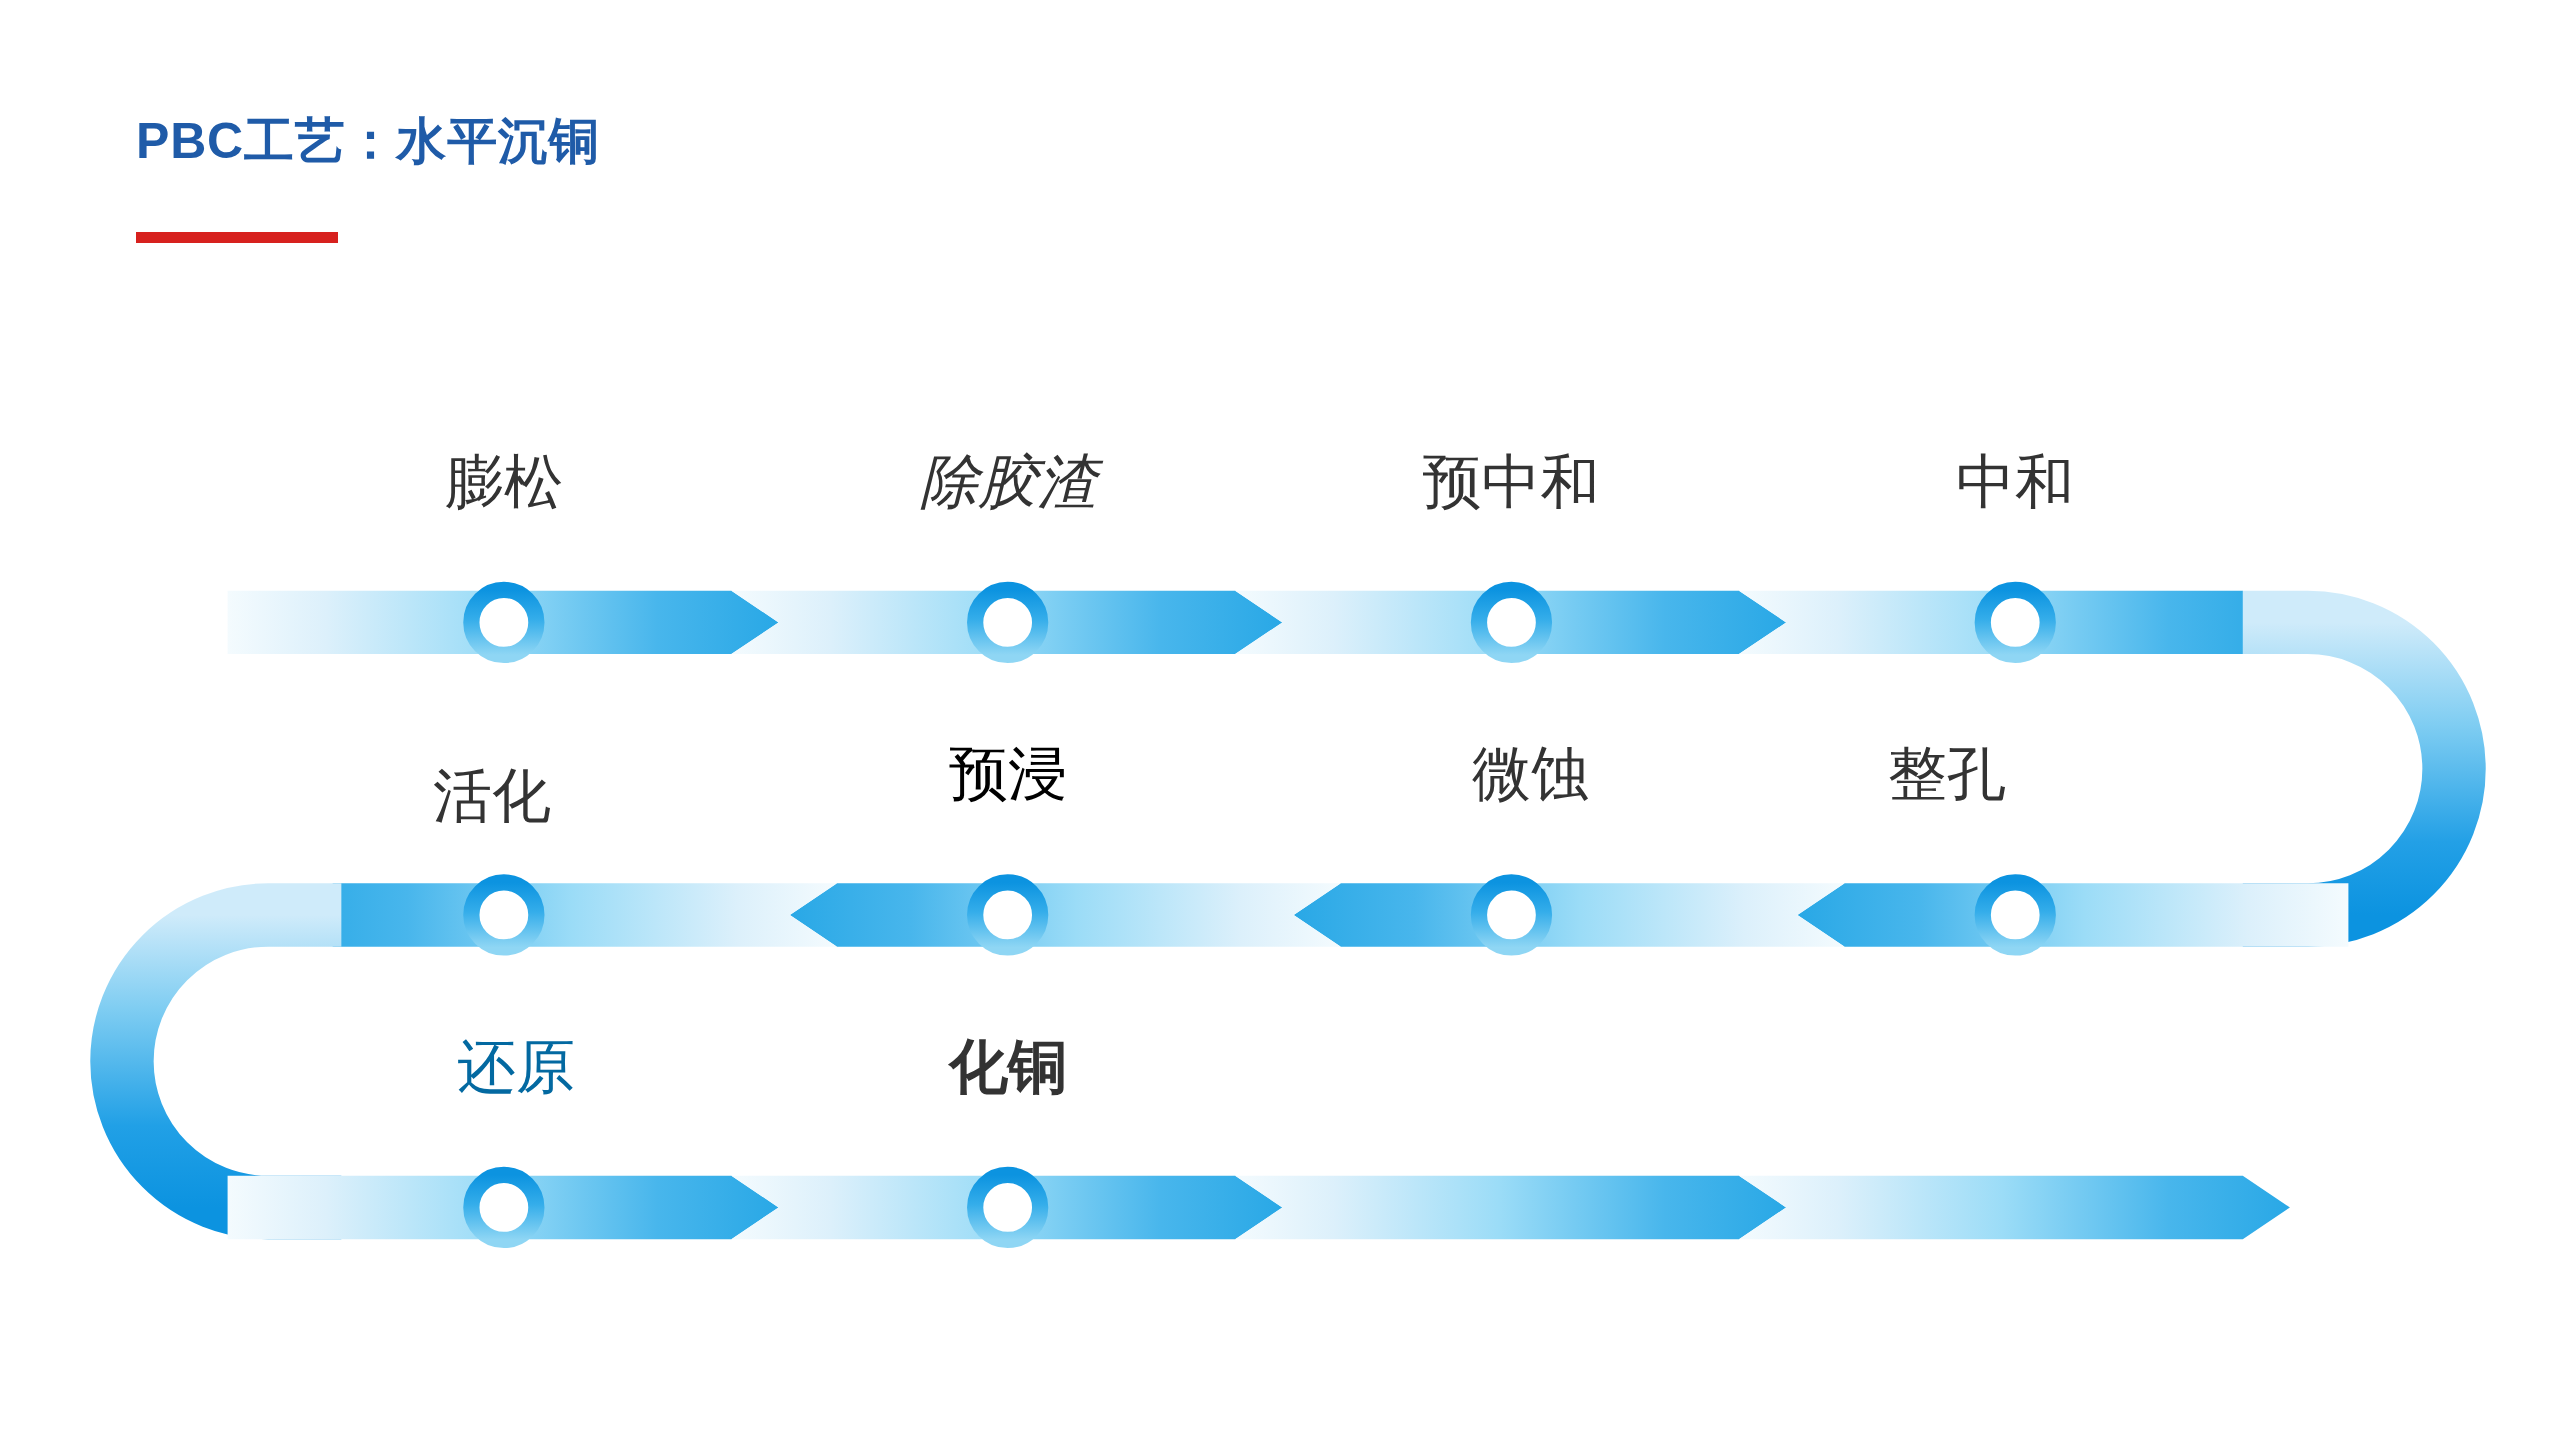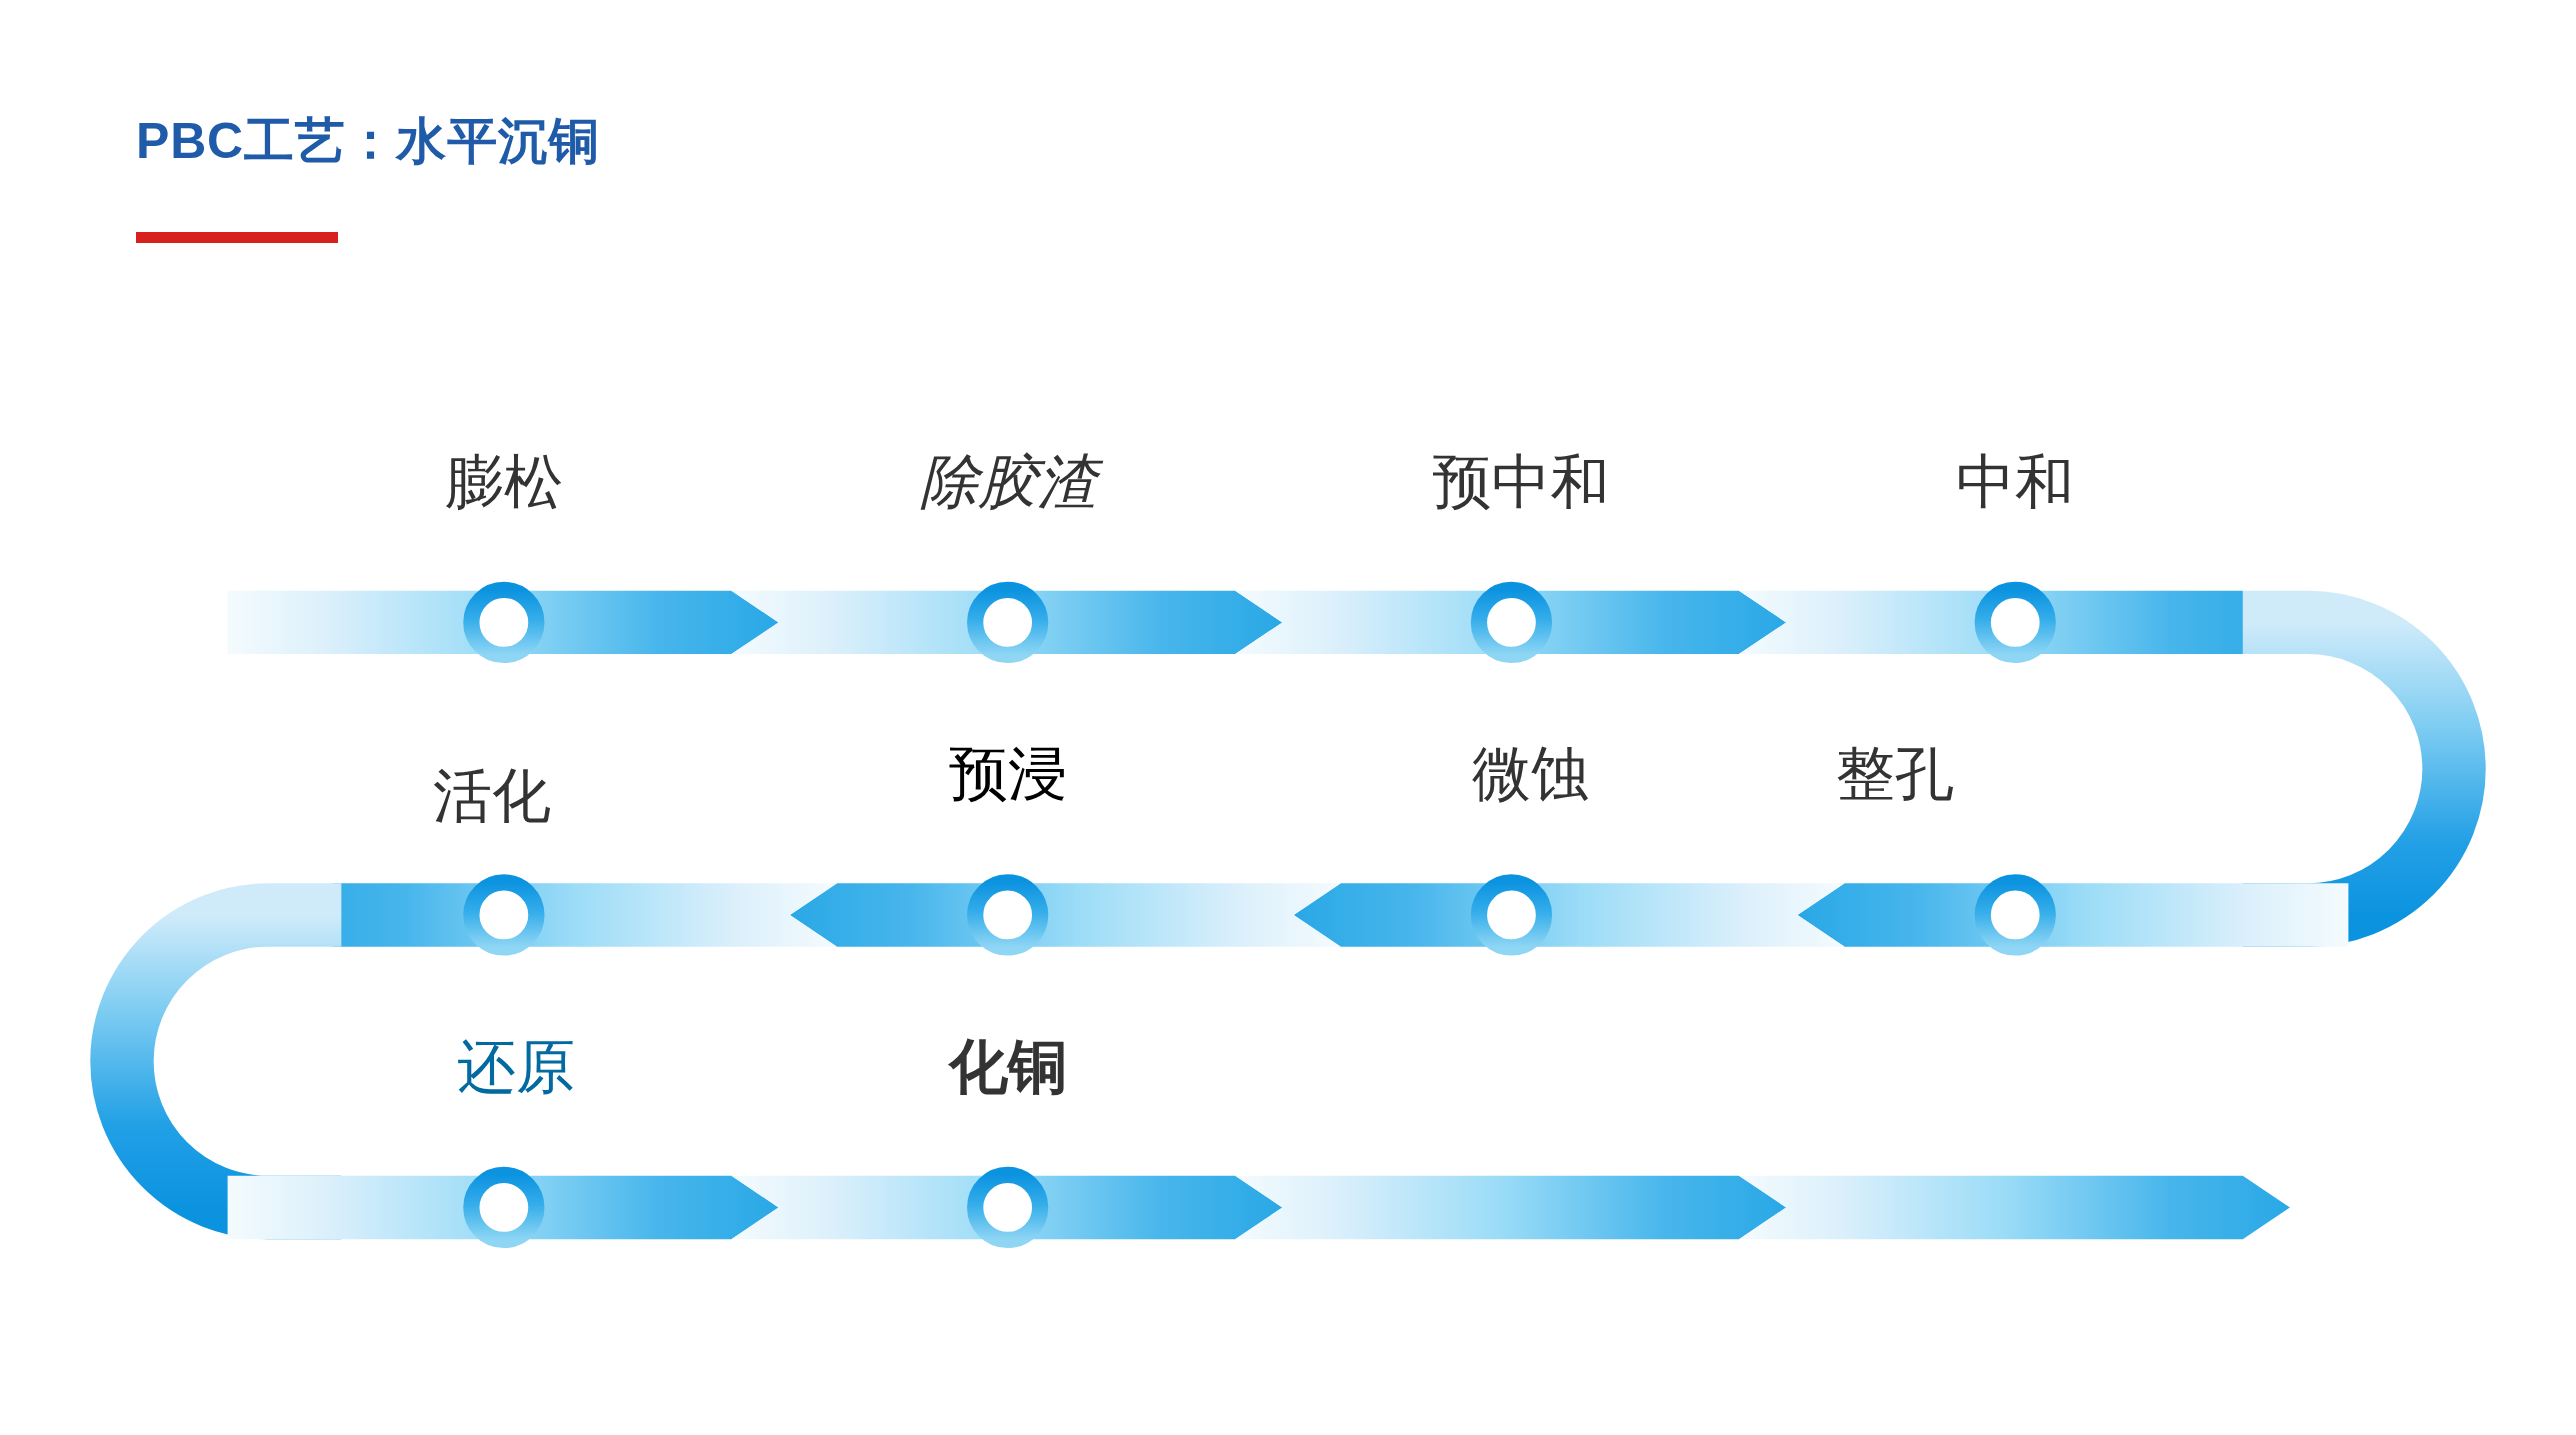--- a/index.html
+++ b/index.html
@@ -152,24 +152,24 @@
       <circle cx="1860" cy="1126" r="40" fill="#ffffff" stroke="url(#gradRing)" stroke-width="20"></circle>
       <circle cx="2480" cy="1126" r="40" fill="#ffffff" stroke="url(#gradRing)" stroke-width="20"></circle>
 
       <circle cx="620" cy="1486" r="40" fill="#ffffff" stroke="url(#gradRing)" stroke-width="20"></circle>
       <circle cx="1240" cy="1486" r="40" fill="#ffffff" stroke="url(#gradRing)" stroke-width="20"></circle>
     </g>
   </svg>
 
   <div class="step-label" style="left: 504px; top: 453px; color: rgb(51, 51, 51);">膨松</div>
   <div class="step-label" style="left: 1008px; top: 453px; color: rgb(51, 51, 51); font-style: italic;">除胶渣</div>
-  <div class="step-label" style="left: 1511px; top: 453px; color: rgb(51, 51, 51); margin-left: 10px;">预中和</div>
+  <div class="step-label" style="left: 1511px; top: 453px; color: rgb(51, 51, 51);">预中和</div>
   <div class="step-label" style="left: 2015px; top: 453px; color: rgb(51, 51, 51);">中和</div>
 
   <div class="step-label" style="left: 492px; top: 745px; color: rgb(51, 51, 51); margin-top: 22px;">活化</div>
   <div class="step-label" style="left: 1008px; top: 745px; color: #000000;">预浸</div>
   <div class="step-label" style="left: 1511px; top: 745px; color: rgb(51, 51, 51); margin-left: 20px;">微蚀</div>
-  <div class="step-label" style="left: 1895px; top: 745px; color: rgb(51, 51, 51);">整孔</div>
+  <div class="step-label" style="left: 1947px; top: 745px; color: rgb(51, 51, 51);">整孔</div>
 
   <div class="step-label" style="left: 516px; top: 1038px; color: #0369a1;">还原</div>
   <div class="step-label" style="left: 1008px; top: 1038px; color: rgb(51, 51, 51); font-weight: bold;">化铜</div>
 </div>
 
 
 </body></html>

